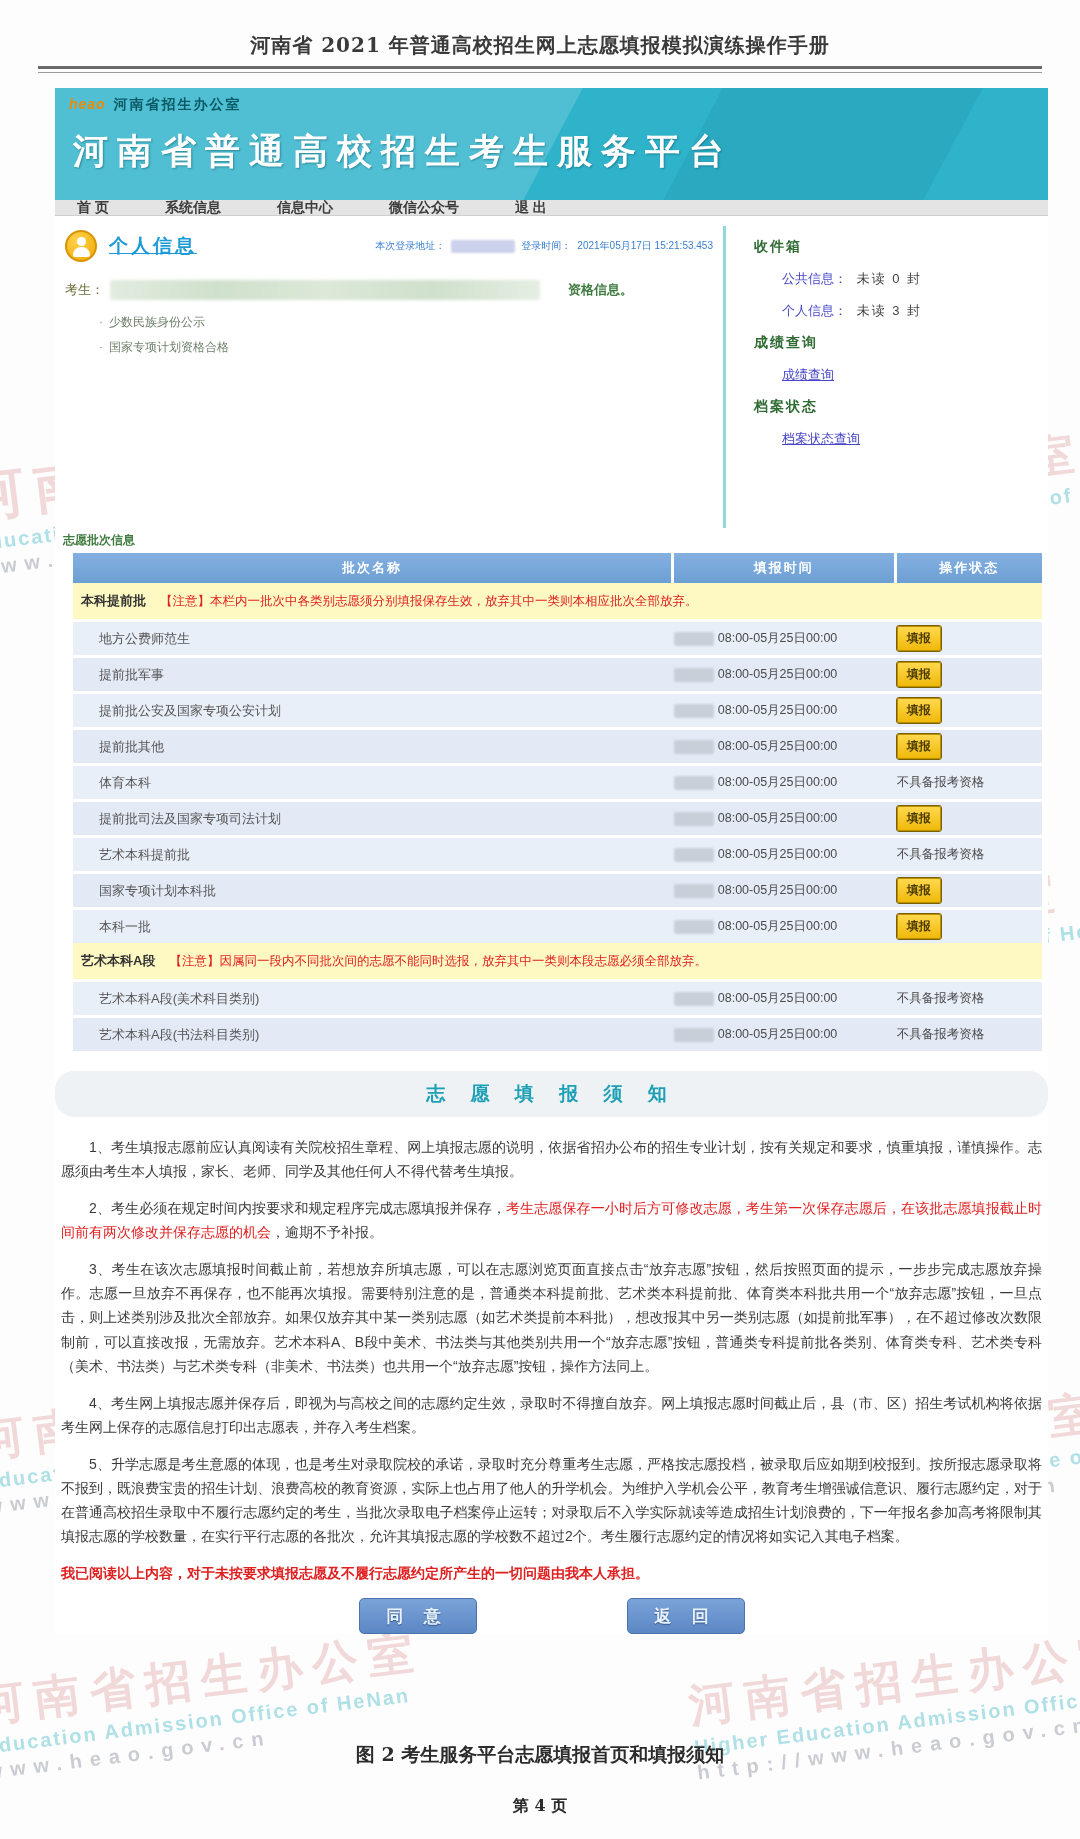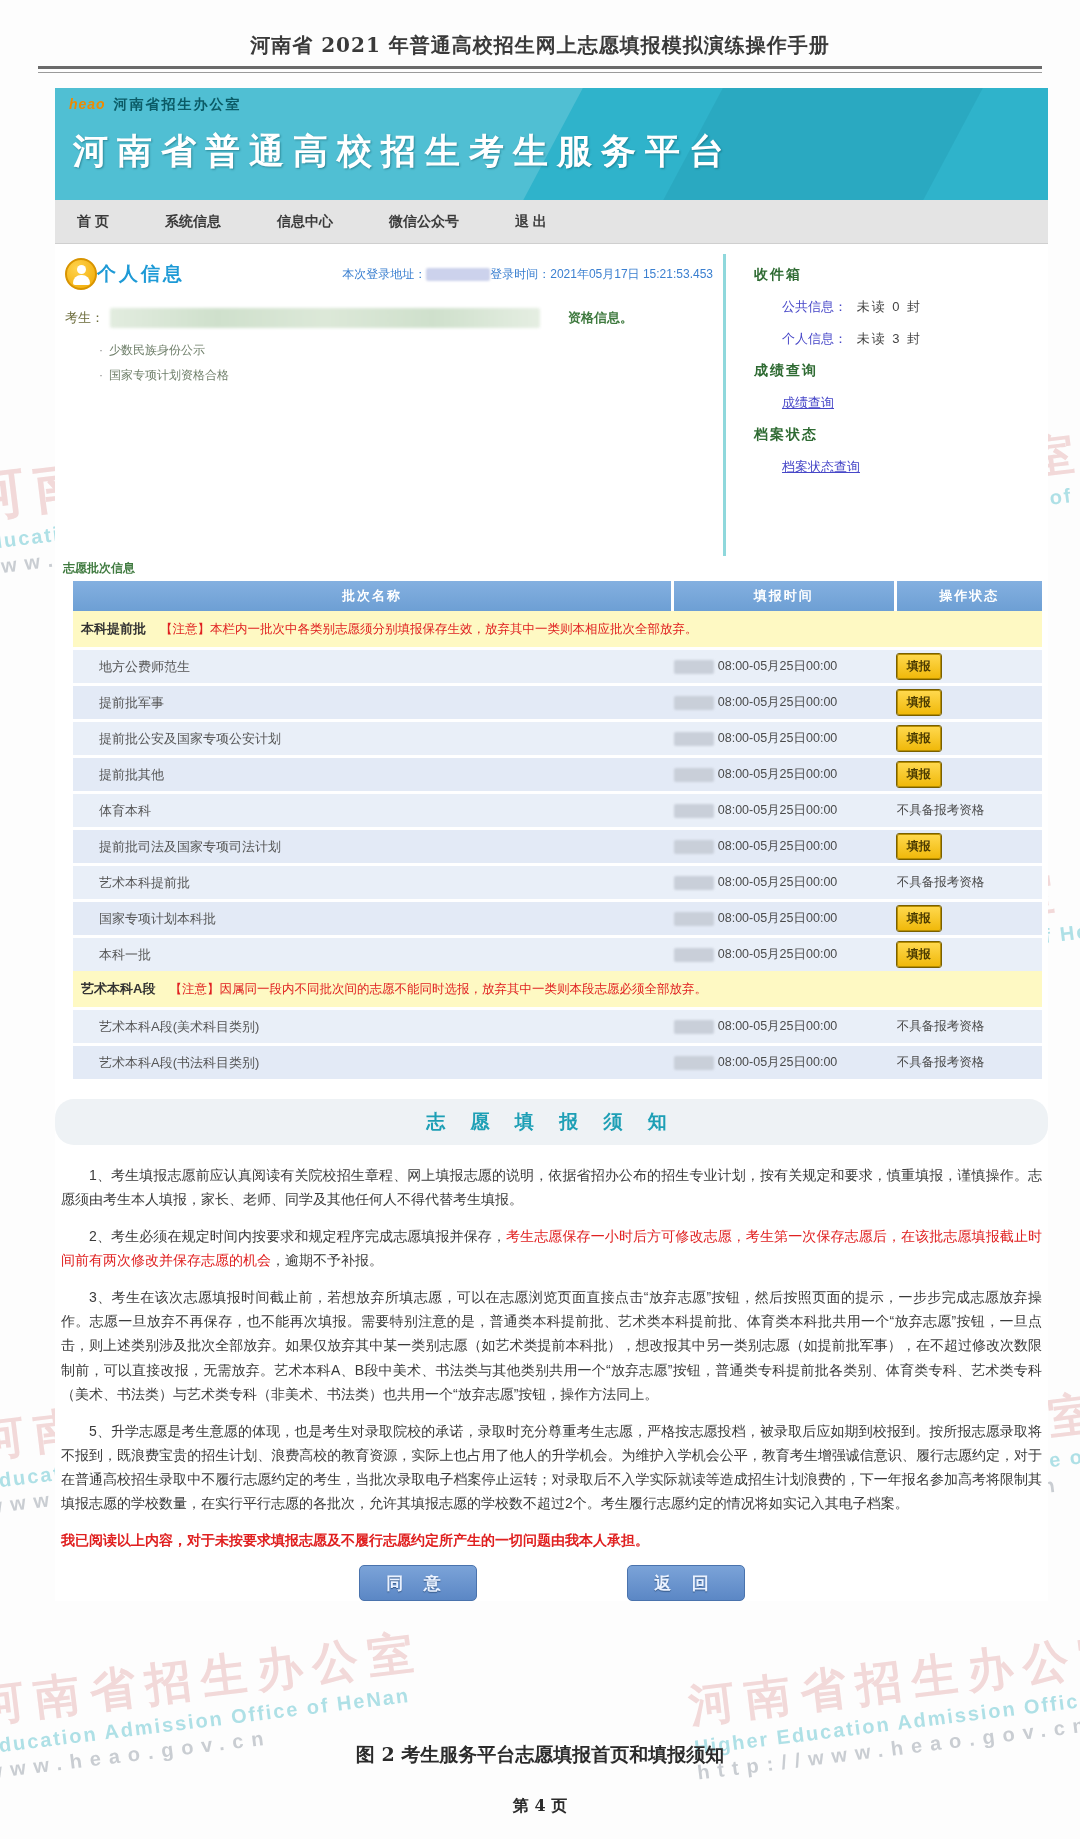--- a/index.html
+++ b/index.html
@@ -31,39 +31,39 @@
   .banner .stripe1 { position:absolute; left:-80px; top:-40px; width:560px; height:260px;
     background:rgba(255,255,255,0.16); transform:skewX(-28deg); }
   .banner .stripe2 { position:absolute; left:620px; top:-40px; width:260px; height:260px;
     background:rgba(0,90,110,0.10); transform:skewX(-28deg); }
   .logo-row { position:relative; padding:8px 0 0 14px; font-size:14px; }
   .logo-mark { color:#f08a00; font-weight:bold; font-style:italic; letter-spacing:1px; }
   .logo-text { color:#0b5b66; font-weight:bold; margin-left:4px; letter-spacing:2px; }
   .banner-title { position:relative; margin:14px 0 0 18px; color:#ffffff; font-size:35px; font-weight:bold;
     letter-spacing:9px; text-shadow:1px 1px 2px rgba(0,70,85,0.45); }
 
-  .navbar { display:flex; align-items:center; gap:56px; height:44px; background:#e4e4e4;
+  .navbar { display:flex; align-items:center; gap:56px; height:16px; background:#e4e4e4;
     border-bottom:1px solid #cfcfcf; padding-left:22px; font-size:14px; font-weight:bold; color:#3b3b3b; }
   .nav-item { cursor:default; }
 
   
   .content-row { display:flex; min-height:312px; }
   .main-col { width:668px; padding:14px 10px 0 10px; }
   .divider { width:3px; background:#8fd8dc; margin-top:10px; }
   .side-col { flex:1; padding:22px 0 0 28px; font-size:14px; }
 
   .pi-head { display:flex; align-items:center; }
   .person-icon { position:relative; width:32px; height:32px; border-radius:50%;
     background:radial-gradient(circle at 35% 30%, #ffd34d, #f0a800); border:2px solid #d89400; }
   .person-icon::before { content:""; position:absolute; left:10px; top:5px; width:9px; height:9px;
     border-radius:50%; background:#ffffff; }
   .person-icon::after { content:""; position:absolute; left:6px; top:15px; width:17px; height:10px;
     border-radius:8px 8px 2px 2px; background:#ffffff; }
-  .pi-title { margin-left:0; font-size:19px; font-weight:bold; color:#1e9ad6; letter-spacing:3px; }
-  .login-line { margin-left:auto; font-size:12px; color:#3a7fd0; display:flex; align-items:center; }
+  .pi-title { margin-left:12px; font-size:19px; font-weight:bold; color:#1e9ad6; letter-spacing:3px;text-decoration:underline; }
+  .login-line { margin-left:auto; font-size:10px; color:#3a7fd0; display:flex; align-items:center; gap:6px; }
   .blur-box { display:inline-block; width:64px; height:13px; background:#ccd2ec; border-radius:2px; filter:blur(1.2px); }
 
   .student-line { display:flex; align-items:center; margin-top:18px; font-size:13px; color:#6b6b3a; }
   .green-blur { width:430px; height:20px; margin-left:6px;
     background:linear-gradient(90deg,#e2ecdf,#cfe0cc,#dce8d8,#cfe0cc,#e5eee2); filter:blur(1.5px); border-radius:2px; }
   .qual-info { margin-left:28px; color:#3f7a3f; font-weight:bold; font-size:13px; }
   .bullets { margin:14px 0 0 34px; font-size:12px; color:#6f7f6a; }
   .bullets div { margin-bottom:8px; }
   .bullets .dot { margin-right:6px; color:#8a8a8a; }
 
@@ -334,20 +334,21 @@
       </div>
     </div>
 
     <div class="notice-band">
       <span class="notice-title">志 愿 填 报 须 知</span>
     </div>
     <div class="notice-body">
       <p>1、考生填报志愿前应认真阅读有关院校招生章程、网上填报志愿的说明，依据省招办公布的招生专业计划，按有关规定和要求，慎重填报，谨慎操作。志愿须由考生本人填报，家长、老师、同学及其他任何人不得代替考生填报。</p>
       <p><span>2、考生必须在规定时间内按要求和规定程序完成志愿填报并保存，</span><span class="red">考生志愿保存一小时后方可修改志愿，考生第一次保存志愿后，在该批志愿填报截止时间前有两次修改并保存志愿的机会</span><span>，逾期不予补报。</span></p>
       <p>3、考生在该次志愿填报时间截止前，若想放弃所填志愿，可以在志愿浏览页面直接点击“放弃志愿”按钮，然后按照页面的提示，一步步完成志愿放弃操作。志愿一旦放弃不再保存，也不能再次填报。需要特别注意的是，普通类本科提前批、艺术类本科提前批、体育类本科批共用一个“放弃志愿”按钮，一旦点击，则上述类别涉及批次全部放弃。如果仅放弃其中某一类别志愿（如艺术类提前本科批），想改报其中另一类别志愿（如提前批军事），在不超过修改次数限制前，可以直接改报，无需放弃。艺术本科A、B段中美术、书法类与其他类别共用一个“放弃志愿”按钮，普通类专科提前批各类别、体育类专科、艺术类专科（美术、书法类）与艺术类专科（非美术、书法类）也共用一个“放弃志愿”按钮，操作方法同上。</p>
+      <p>4、考生网上填报志愿并保存后，即视为与高校之间的志愿约定生效，录取时不得擅自放弃。网上填报志愿时间截止后，县（市、区）招生考试机构将依据考生网上保存的志愿信息打印出志愿表，并存入考生档案。</p>
       <p>5、升学志愿是考生意愿的体现，也是考生对录取院校的承诺，录取时充分尊重考生志愿，严格按志愿投档，被录取后应如期到校报到。按所报志愿录取将不报到，既浪费宝贵的招生计划、浪费高校的教育资源，实际上也占用了他人的升学机会。为维护入学机会公平，教育考生增强诚信意识、履行志愿约定，对于在普通高校招生录取中不履行志愿约定的考生，当批次录取电子档案停止运转；对录取后不入学实际就读等造成招生计划浪费的，下一年报名参加高考将限制其填报志愿的学校数量，在实行平行志愿的各批次，允许其填报志愿的学校数不超过2个。考生履行志愿约定的情况将如实记入其电子档案。</p>
       <p class="red agree-line">我已阅读以上内容，对于未按要求填报志愿及不履行志愿约定所产生的一切问题由我本人承担。</p>
     </div>
 
     <div class="btn-row">
       <button class="blue-btn">同 意</button>
       <button class="blue-btn">返 回</button>
     </div>
   </div>
 

